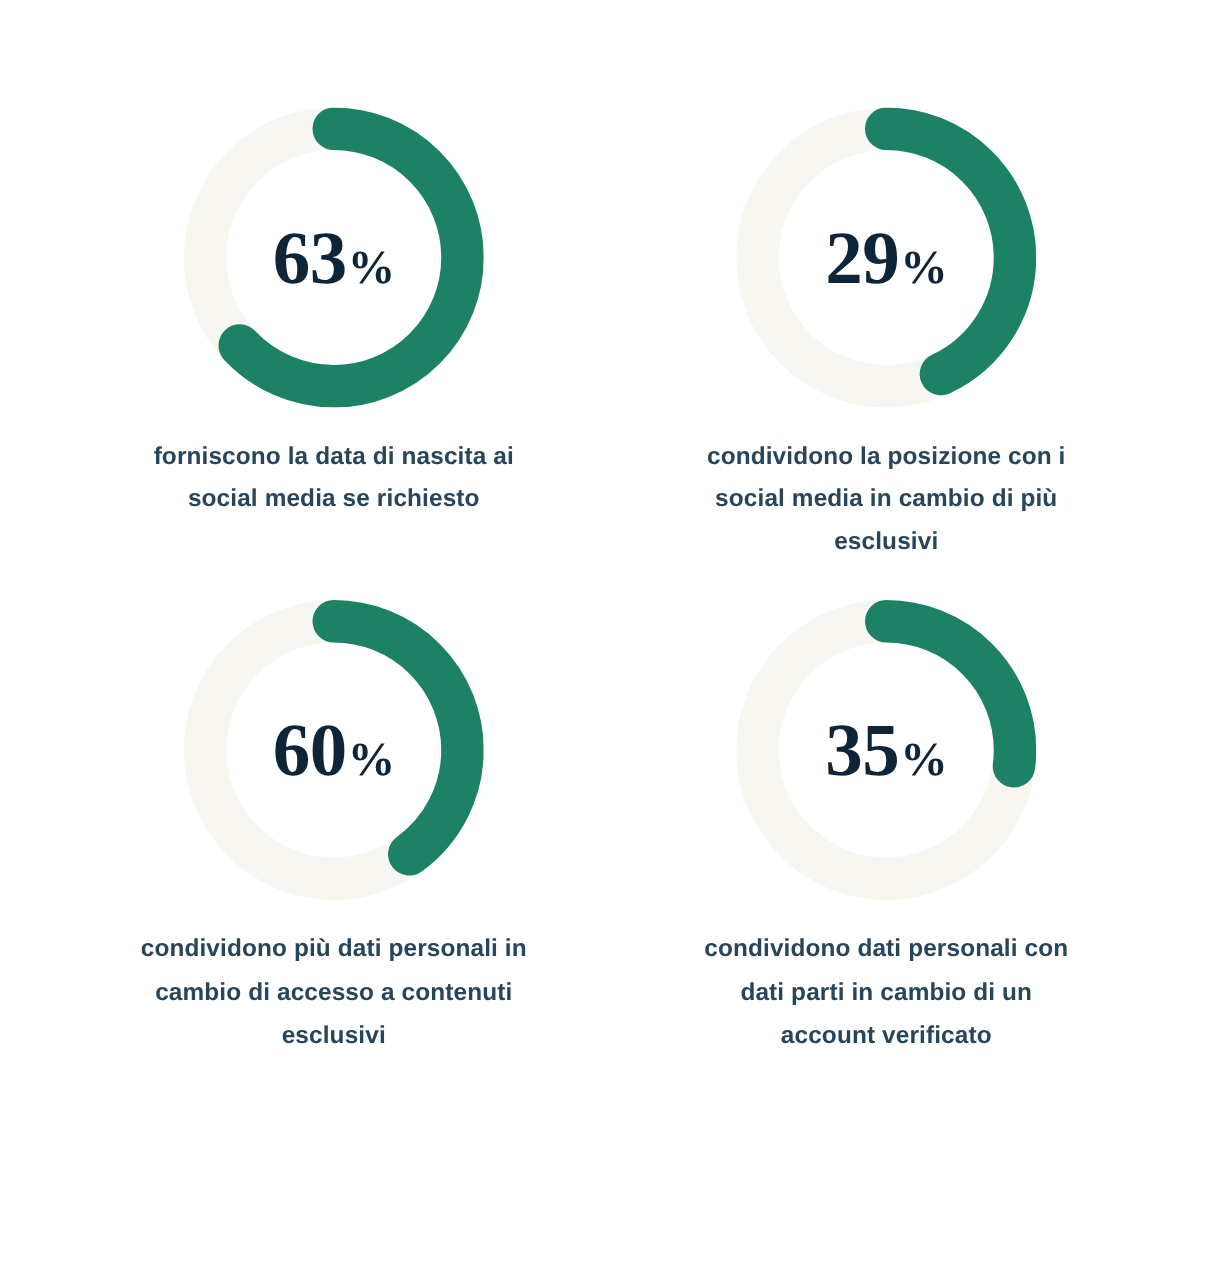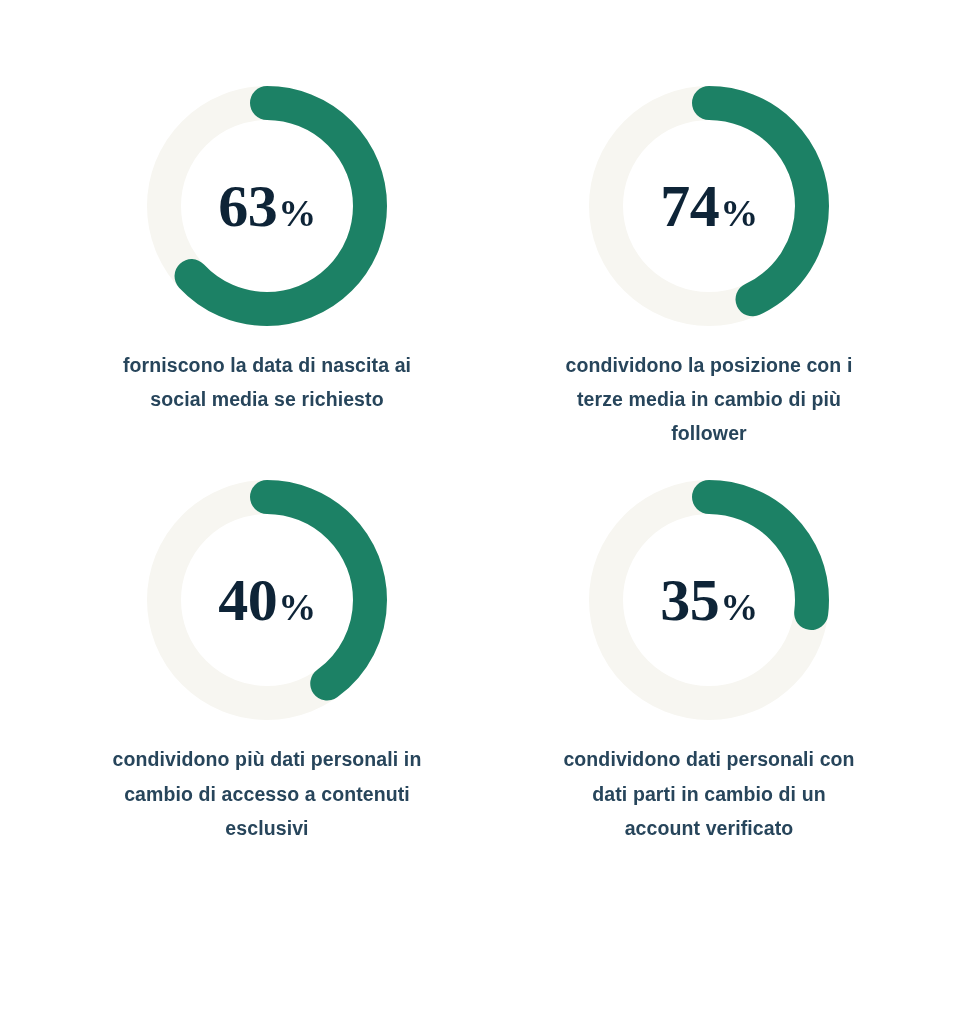--- a/index.html
+++ b/index.html
@@ -108,35 +108,35 @@
     <div class="stat-caption">forniscono la data di nascita ai social media se richiesto</div>
   </div>
 
   <div class="stat-card">
     <div class="donut-wrap">
       <svg class="donut-svg" viewBox="0 0 240 240">
         <circle cx="120" cy="120" r="103" fill="none" stroke="#F7F6F1" stroke-width="34"></circle>
         <circle class="donut-arc" cx="120" cy="120" r="103" fill="none" stroke="#1C8165" stroke-width="34" stroke-linecap="round" transform="rotate(-90 120 120)" stroke-dasharray="278.28227725498385 368.8858093845135"></circle>
       </svg>
       <div class="donut-value">
-        <span>74</span>
+        <span>29</span>
           <span class="pct-sign">%</span>
       </div>
     </div>
-    <div class="stat-caption caption-wide">condividono la posizione con i terze media in cambio di più follower</div>
+    <div class="stat-caption caption-wide">condividono la posizione con i social media in cambio di più esclusivi</div>
   </div>
 
   <div class="stat-card">
     <div class="donut-wrap">
       <svg class="donut-svg" viewBox="0 0 240 240">
         <circle cx="120" cy="120" r="103" fill="none" stroke="#F7F6F1" stroke-width="34"></circle>
         <circle class="donut-arc" cx="120" cy="120" r="103" fill="none" stroke="#1C8165" stroke-width="34" stroke-linecap="round" transform="rotate(-90 120 120)" stroke-dasharray="258.86723465579894 388.3008519836984"></circle>
       </svg>
       <div class="donut-value">
-        <span>40</span>
+        <span>60</span>
           <span class="pct-sign">%</span>
       </div>
     </div>
     <div class="stat-caption">condividono più dati personali in cambio di accesso a contenuti esclusivi</div>
   </div>
 
   <div class="stat-card">
     <div class="donut-wrap">
       <svg class="donut-svg" viewBox="0 0 240 240">
         <circle cx="120" cy="120" r="103" fill="none" stroke="#F7F6F1" stroke-width="34"></circle>

